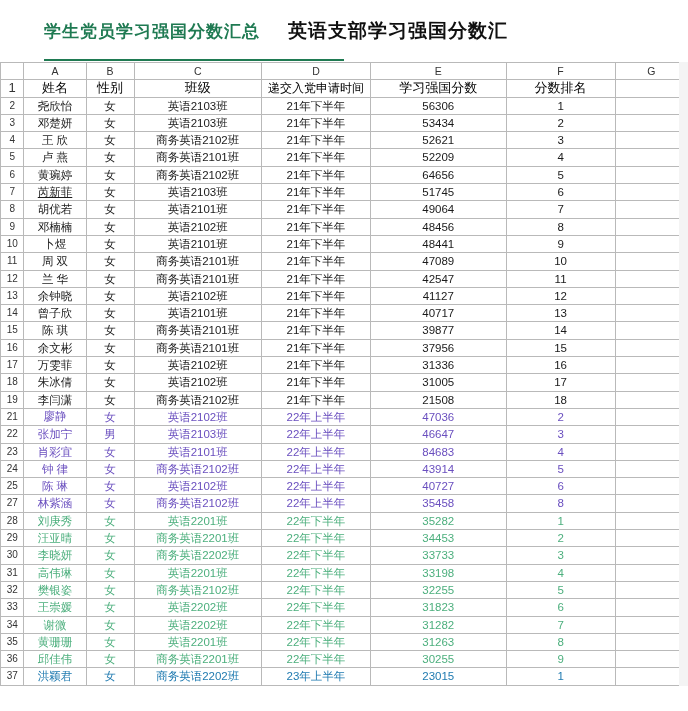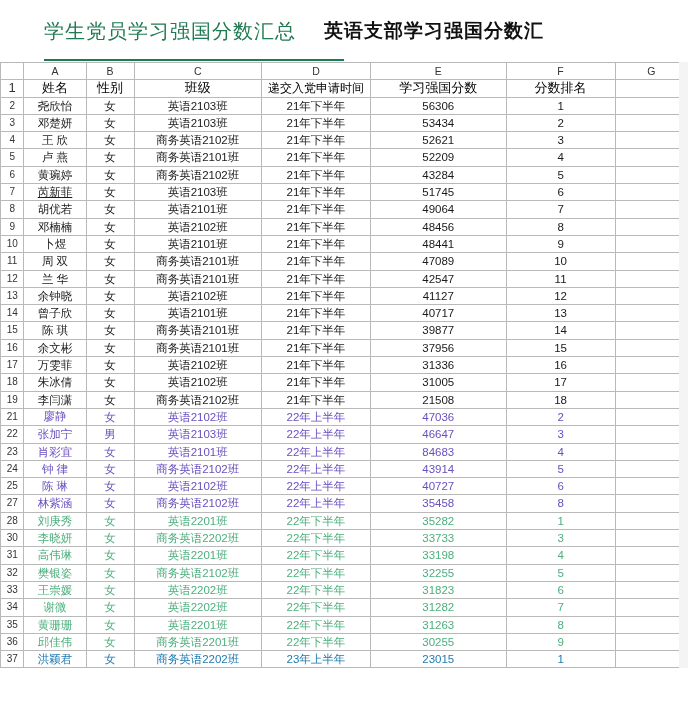--- a/index.html
+++ b/index.html
@@ -11,22 +11,22 @@
   }
   .titlebar{
     height:62px;
     display:flex;
     align-items:center;
     padding-left:44px;
     box-sizing:border-box;
     background:#ffffff;
   }
   .title-main{
-    font-size:20px;
-    font-weight:normal;
+    font-size:17px;
+    font-weight:bold;
     color:#1f7a52;
     letter-spacing:1px;
     white-space:nowrap;
   }
   .title-secondary{
     font-size:19px;
     font-weight:bold;
     color:#101010;
     letter-spacing:1px;
     margin-left:28px;
@@ -167,21 +167,21 @@
           <td class="c-score" style="color: rgb(26, 26, 26);">52209</td>
           <td class="c-rank" style="color: rgb(26, 26, 26);">4</td>
           <td class="c-g"></td>
         </tr>
         <tr>
           <td class="rowhdr">6</td>
           <td class="c-name" style="color: rgb(26, 26, 26);">黄琬婷</td>
           <td class="c-sex" style="color: rgb(26, 26, 26);">女</td>
           <td class="c-class" style="color: rgb(26, 26, 26);">商务英语2102班</td>
           <td class="c-date" style="color: rgb(26, 26, 26);">21年下半年</td>
-          <td class="c-score" style="color: rgb(26, 26, 26);">43284</td>
+          <td class="c-score" style="color: rgb(26, 26, 26);">64656</td>
           <td class="c-rank" style="color: rgb(26, 26, 26);">5</td>
           <td class="c-g"></td>
         </tr>
         <tr>
           <td class="rowhdr">7</td>
           <td class="c-name" style="color: rgb(26, 26, 26); text-decoration: underline;">芮新菲</td>
           <td class="c-sex" style="color: rgb(26, 26, 26);">女</td>
           <td class="c-class" style="color: rgb(26, 26, 26);">英语2103班</td>
           <td class="c-date" style="color: rgb(26, 26, 26);">21年下半年</td>
           <td class="c-score" style="color: rgb(26, 26, 26);">51745</td>
@@ -369,20 +369,30 @@
           <td class="c-g"></td>
         </tr>
         <tr>
           <td class="rowhdr">28</td>
           <td class="c-name" style="color: rgb(76, 175, 125);">刘庚秀</td>
           <td class="c-sex" style="color: rgb(76, 175, 125);">女</td>
           <td class="c-class" style="color: rgb(76, 175, 125);">英语2201班</td>
           <td class="c-date" style="color: rgb(76, 175, 125);">22年下半年</td>
           <td class="c-score" style="color: rgb(76, 175, 125); margin-left: 24px;">35282</td>
           <td class="c-rank" style="color: rgb(76, 175, 125);">1</td>
+          <td class="c-g"></td>
+        </tr>
+        <tr>
+          <td class="rowhdr">29</td>
+          <td class="c-name" style="color: rgb(76, 175, 125);">汪亚晴</td>
+          <td class="c-sex" style="color: rgb(76, 175, 125);">女</td>
+          <td class="c-class" style="color: rgb(76, 175, 125);">商务英语2201班</td>
+          <td class="c-date" style="color: rgb(76, 175, 125);">22年下半年</td>
+          <td class="c-score" style="color: rgb(76, 175, 125);">34453</td>
+          <td class="c-rank" style="color: rgb(76, 175, 125);">2</td>
           <td class="c-g"></td>
         </tr>
         <tr>
           <td class="rowhdr">30</td>
           <td class="c-name" style="color: rgb(76, 175, 125);">李晓妍</td>
           <td class="c-sex" style="color: rgb(76, 175, 125);">女</td>
           <td class="c-class" style="color: rgb(76, 175, 125);">商务英语2202班</td>
           <td class="c-date" style="color: rgb(76, 175, 125);">22年下半年</td>
           <td class="c-score" style="color: rgb(76, 175, 125);">33733</td>
           <td class="c-rank" style="color: rgb(76, 175, 125);">3</td>

